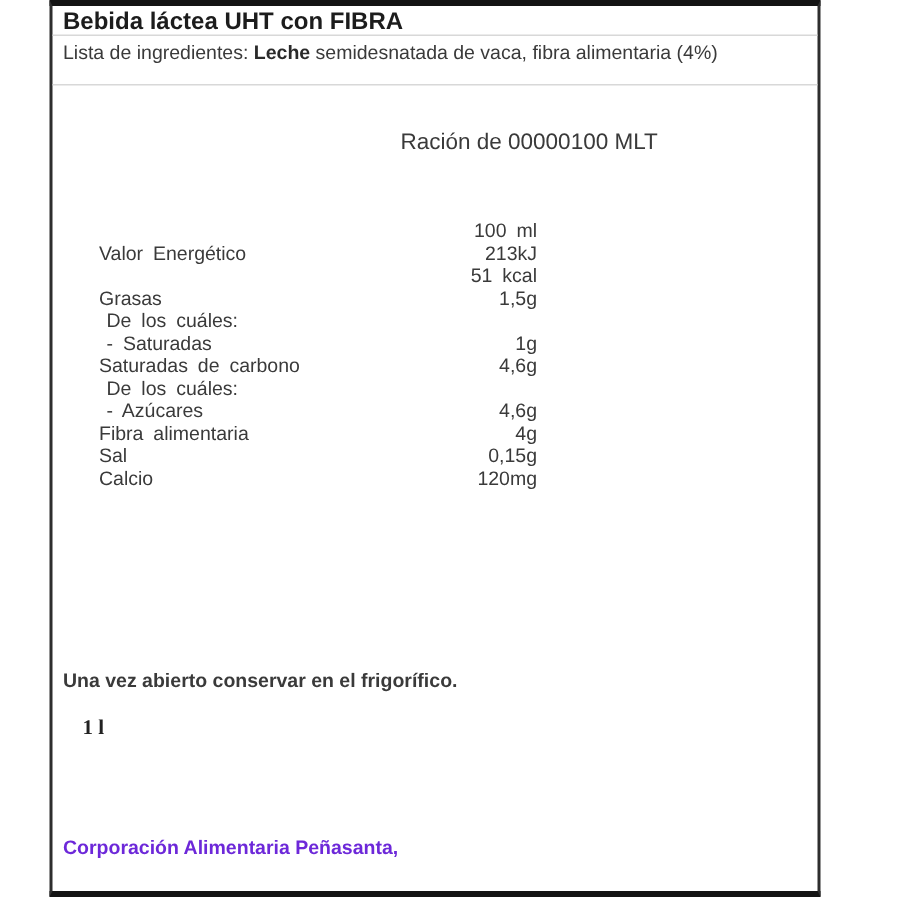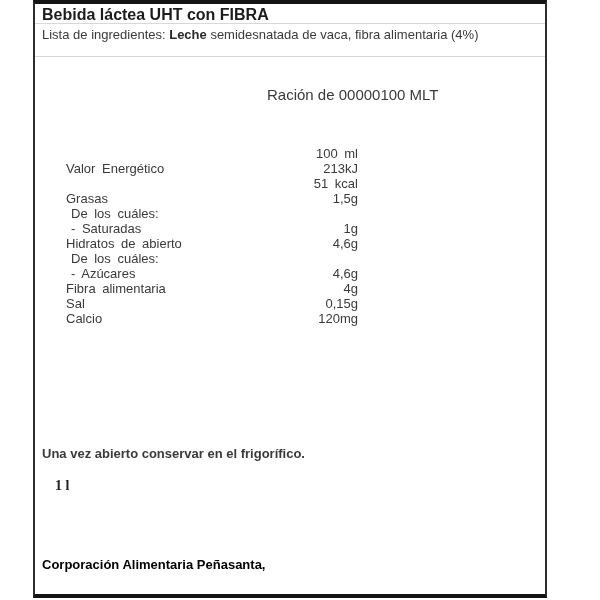--- a/index.html
+++ b/index.html
@@ -100,21 +100,21 @@
     font-family: Liberation Serif, serif;
   }
   .manufacturer {
     position: absolute;
     top: 516px;
     left: 7px;
     font-size: 13px;
     line-height: 18px;
     white-space: pre;
   }
-  .manufacturer .mname { font-weight: bold; color: #000000; }
+  .manufacturer .mname { font-weight: bold; color: #6d28d9; }
 </style>
 </head>
 <body>
 
 <div class="label-box">
 
   <div class="title">Bebida láctea UHT con FIBRA</div>
 
   <div class="sep sep1"></div>
 
@@ -143,21 +143,21 @@
     </div>
     <div class="nrow indent">
       <span class="nlabel">De los cuáles:</span>
       <span class="nvalue"></span>
     </div>
     <div class="nrow indent">
       <span class="nlabel">- Saturadas</span>
       <span class="nvalue">1g</span>
     </div>
     <div class="nrow">
-      <span class="nlabel">Hidratos de abierto</span>
+      <span class="nlabel">Saturadas de carbono</span>
       <span class="nvalue">4,6g</span>
     </div>
     <div class="nrow indent">
       <span class="nlabel">De los cuáles:</span>
       <span class="nvalue"></span>
     </div>
     <div class="nrow indent">
       <span class="nlabel">- Azúcares</span>
       <span class="nvalue">4,6g</span>
     </div>

